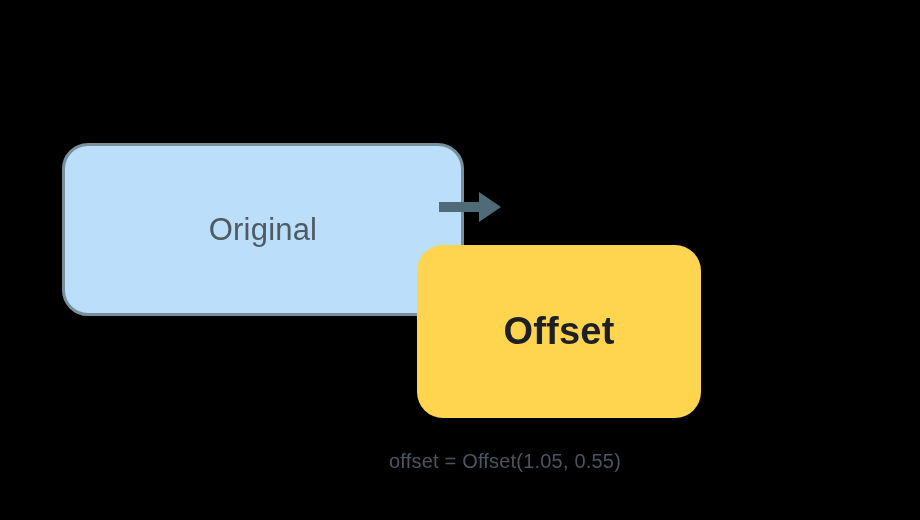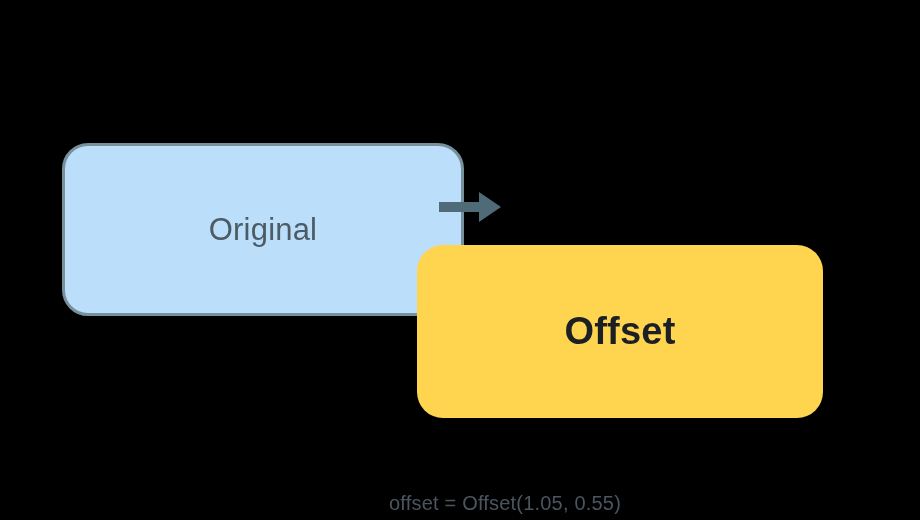--- a/index.html
+++ b/index.html
@@ -50,21 +50,21 @@
     font-weight: 400;
     color: #4C5B64;
     letter-spacing: 0.2px;
   }
 
   
   #offset-box {
     position: absolute;
     left: 417px;
     top: 245px;
-    width: 406px;
+    width: 284px;
     height: 173px;
     box-sizing: border-box;
     background: #FFD54F;
     border-radius: 26px;
     display: flex;
     align-items: center;
     justify-content: center;
   }
   #offset-label {
     font-size: 38px;
@@ -85,21 +85,20 @@
   
   #caption {
     position: absolute;
     left: 389px;
     top: 450px;
     font-size: 20px;
     font-weight: 500;
     color: #4A5560;
     letter-spacing: 0.2px;
     white-space: nowrap;
-    margin-top: 42px;
   }
 </style>
 </head>
 <body>
 
 <div id="stage">
 
 
   <div id="original-box">
     <span id="original-label">Original</span>

